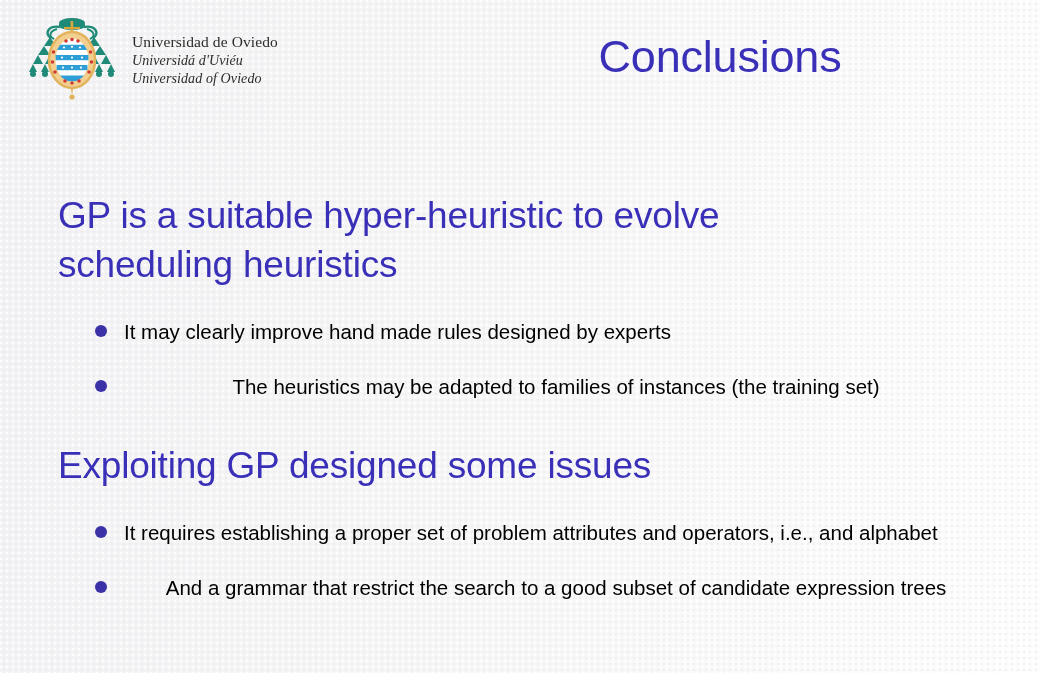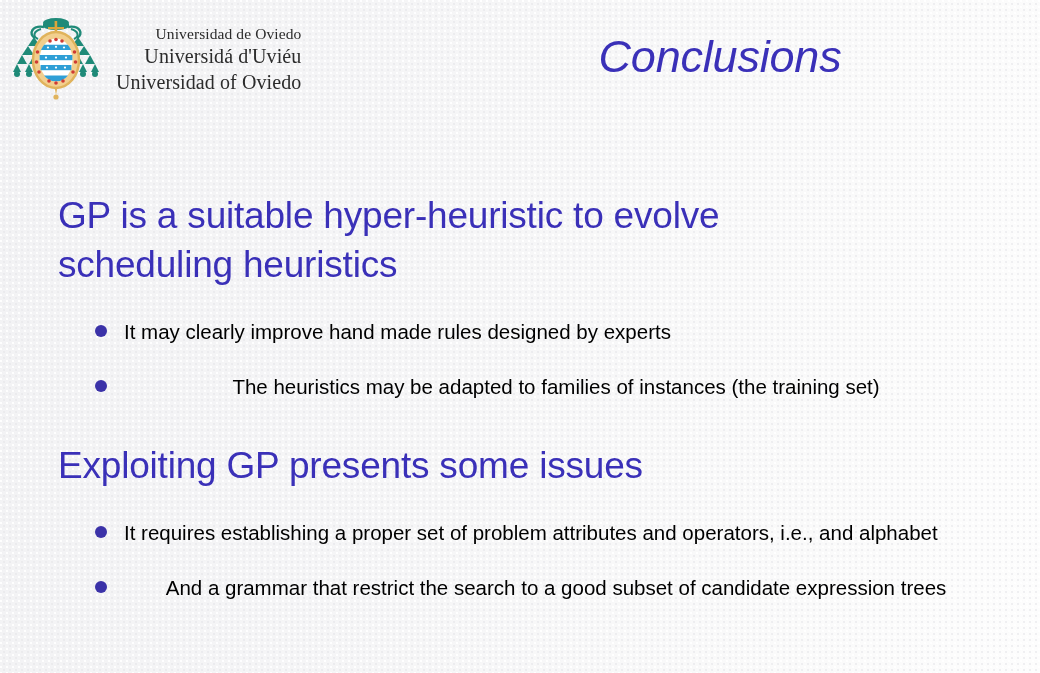--- a/index.html
+++ b/index.html
@@ -19,61 +19,60 @@
     background-image:
       radial-gradient(circle at 1px 1px, rgba(255,255,255,0.95) 1px, transparent 1.6px),
       radial-gradient(circle at 4px 4px, rgba(228,228,232,0.55) 1px, transparent 1.6px),
       linear-gradient(100deg, #f2f2f4 0%, #f6f6f7 45%, #fafafa 78%, #fdfdfd 100%);
     background-size: 6px 6px, 6px 6px, 100% 100%;
   }
 
   
   .logo-block {
     position: absolute;
-    left: 8px;
+    left: 24px;
     top: 14px;
     display: flex;
     align-items: center;
-    text-align: right;
   }
   .crest {
     width: 96px;
     height: 92px;
     display: block;
   }
   .logo-text {
     margin-left: 12px;
     color: #2b2b2b;
     font-family: "Liberation Serif", serif;
     line-height: 1.28;
   }
   .logo-line1 {
     font-size: 15.5px;
     letter-spacing: 0.1px;
   }
   .logo-line2, .logo-line3 {
-    font-size: 20px;
+    font-size: 14px;
+    font-style: italic;
     letter-spacing: 0.1px;
   }
 
   
   .title-block {
     position: absolute;
     left: 420px;
     top: 34px;
     width: 600px;
     text-align: center;
   }
   .slide-title {
     color: #3a30b8;
     font-size: 45px;
     line-height: 1.0;
     letter-spacing: -0.2px;
     white-space: nowrap;
-    font-style: italic;
   }
   .slide-subtitle {
     margin-top: 14px;
     color: #179a4d;
     font-size: 24px;
     line-height: 1.0;
     white-space: nowrap;
   }
 
   
@@ -229,21 +228,21 @@
           <span class="bullet-text">It may clearly improve hand made rules designed by experts</span>
         </li>
         <li class="bullet">
           <span class="dot"></span>
           <span class="bullet-text">The heuristics may be adapted to families of instances (the training set)</span>
         </li>
       </ul>
     </div>
 
     <div class="section">
-      <div class="section-heading">Exploiting GP presents some issues</div>
+      <div class="section-heading">Exploiting GP designed some issues</div>
       <ul class="bullets">
         <li class="bullet">
           <span class="dot"></span>
           <span class="bullet-text">It requires establishing a proper set of problem attributes and operators, i.e., and alphabet</span>
         </li>
         <li class="bullet">
           <span class="dot"></span>
           <span class="bullet-text">And a grammar that restrict the search to a good subset of candidate expression trees</span>
         </li>
       </ul>

